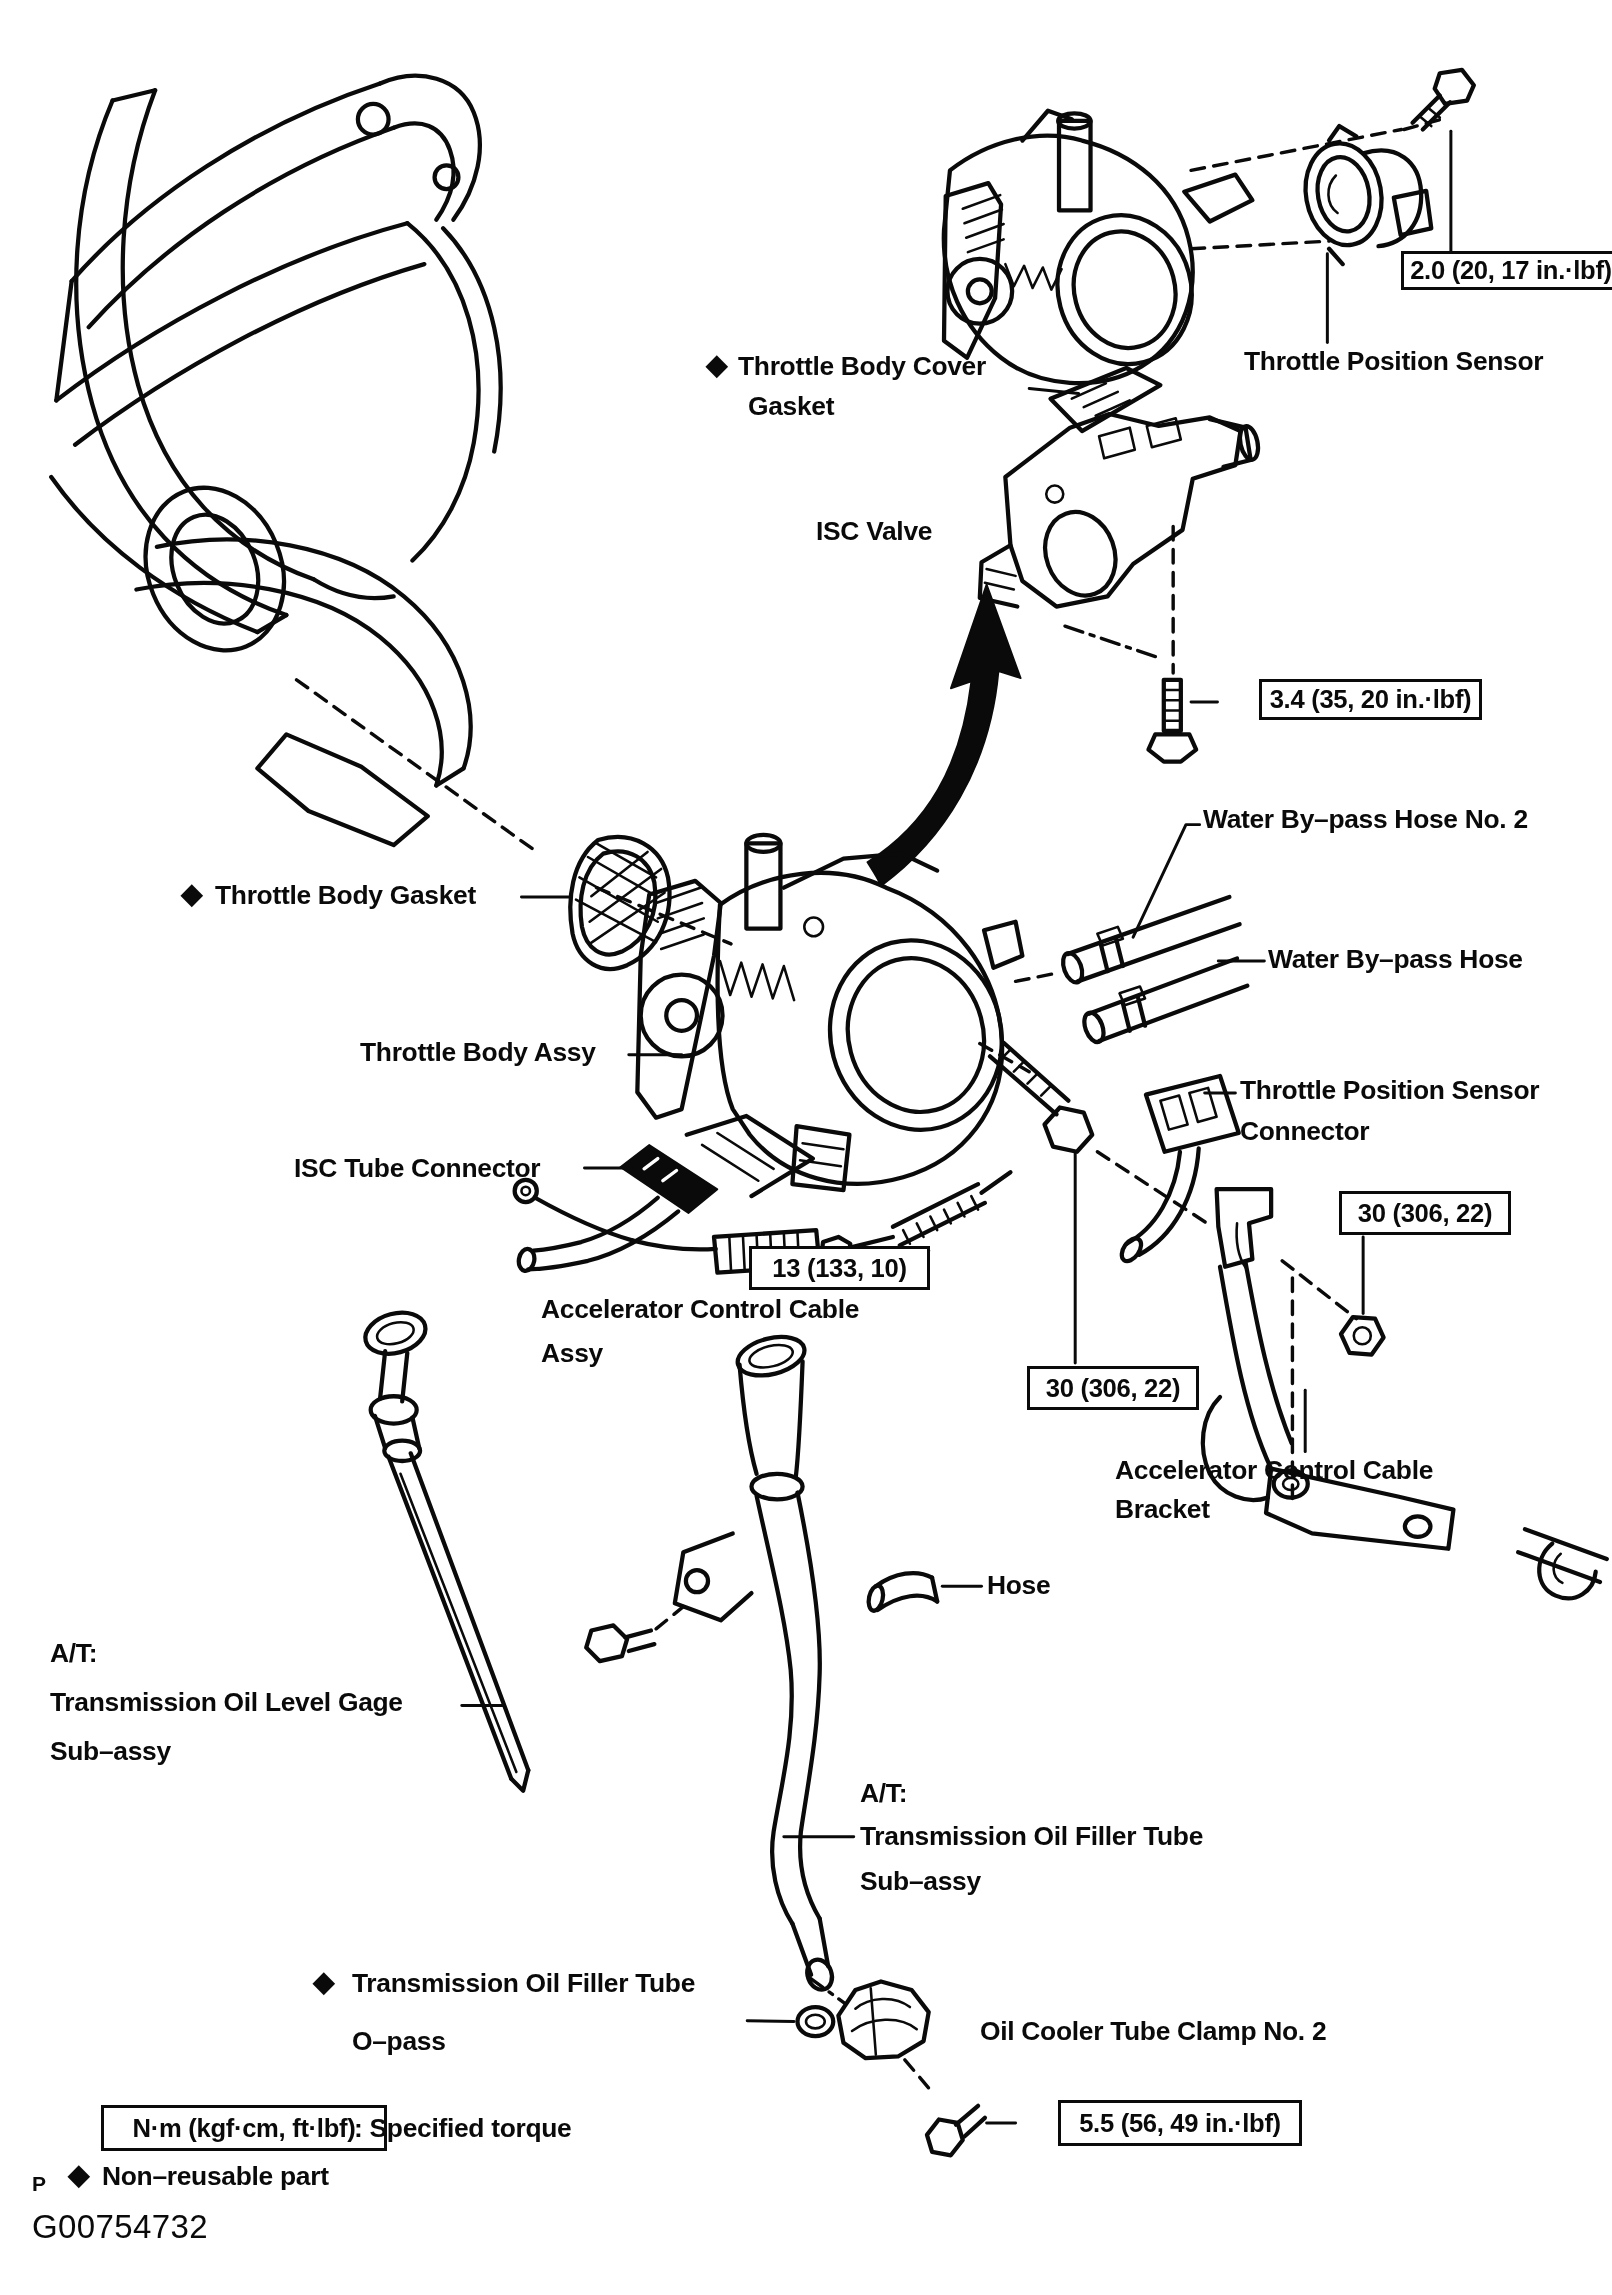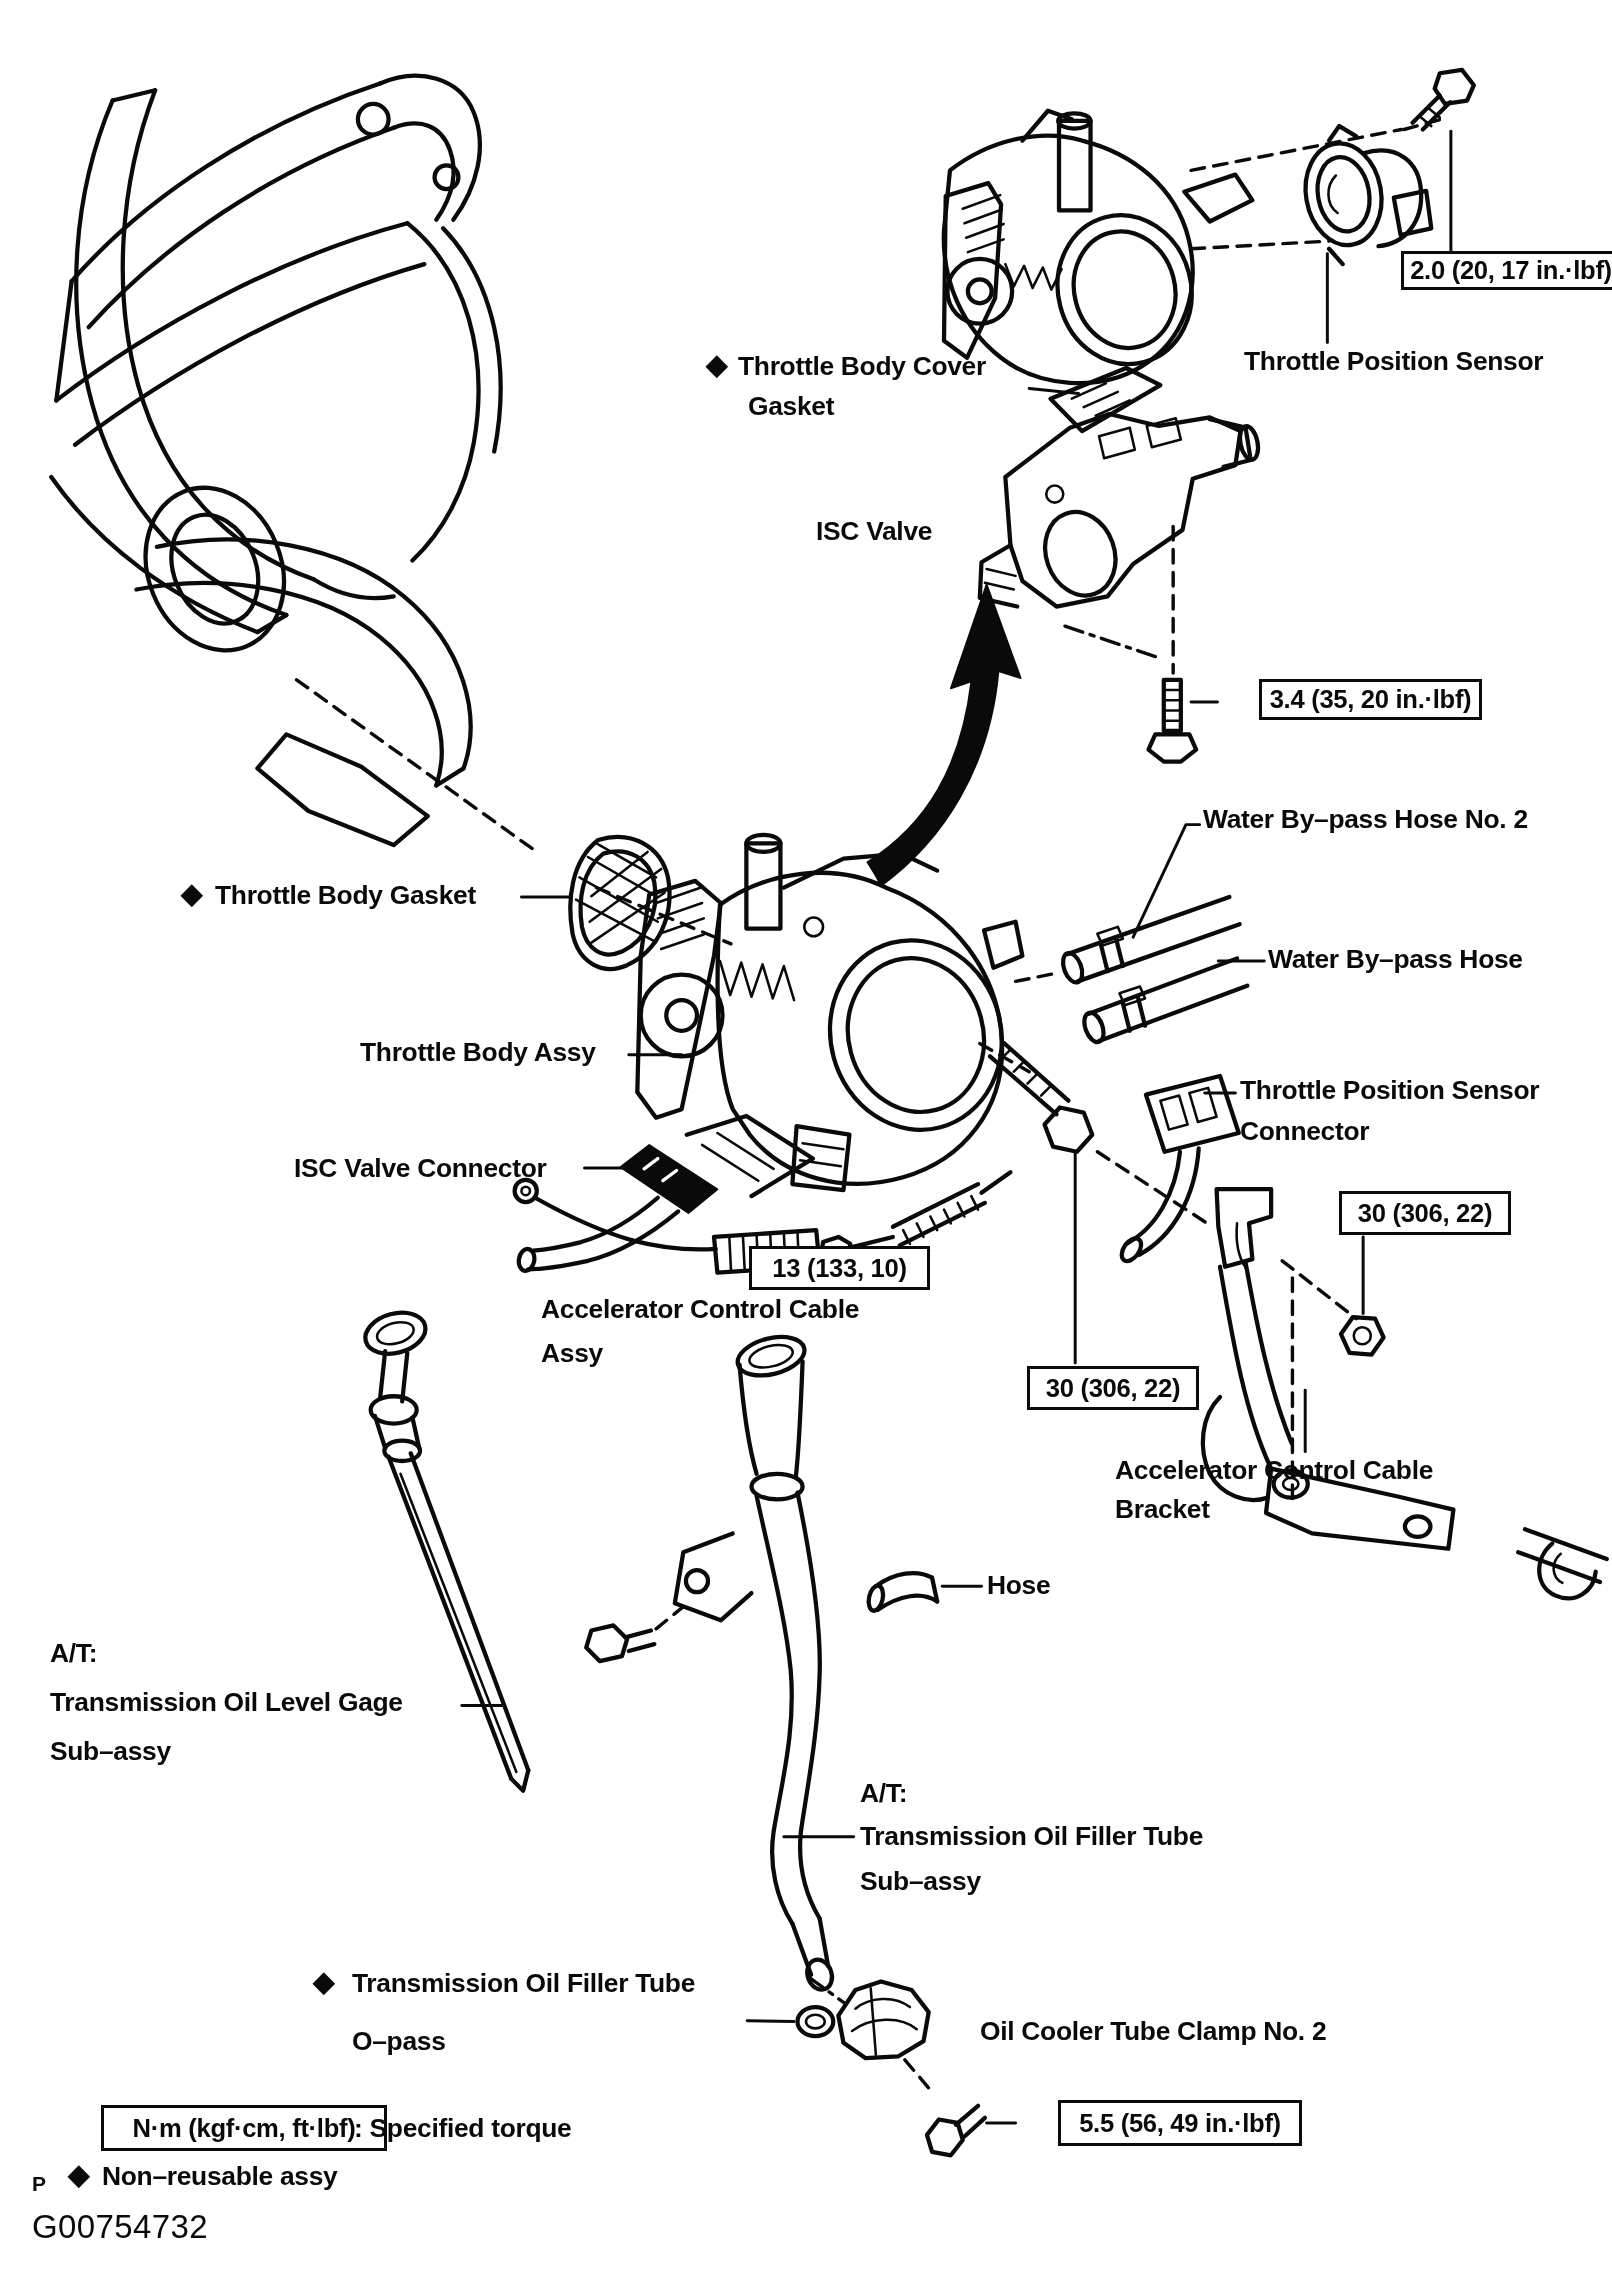--- a/index.html
+++ b/index.html
@@ -322,21 +322,21 @@
   <div class="lbl" style="left:1268px;top:946px">Water By–pass Hose</div>
 
   <div class="lbl marker" style="left:181px;top:880px">◆</div>
   <div class="lbl" style="left:215px;top:882px">Throttle Body Gasket</div>
 
   <div class="lbl" style="left:360px;top:1039px">Throttle Body Assy</div>
 
   <div class="lbl" style="left:1240px;top:1077px">Throttle Position Sensor</div>
   <div class="lbl" style="left:1240px;top:1118px">Connector</div>
 
-  <div class="lbl" style="left:294px;top:1155px">ISC Valve Connector</div>
+  <div class="lbl" style="left:294px;top:1155px">ISC Tube Connector</div>
 
   <div class="lbl" style="left:541px;top:1296px">Accelerator Control Cable</div>
   <div class="lbl" style="left:541px;top:1340px">Assy</div>
 
   <div class="lbl" style="left:1115px;top:1457px">Accelerator Control Cable</div>
   <div class="lbl" style="left:1115px;top:1496px">Bracket</div>
 
   <div class="lbl" style="left:987px;top:1572px">Hose</div>
 
   <div class="lbl" style="left:50px;top:1640px">A/T:</div>
@@ -356,18 +356,18 @@
   <div class="torque" style="left:1361px;top:251px;width:220px;height:39px">2.0 (20, 17 in.·lbf)</div>
   <div class="torque" style="left:1219px;top:679px;width:223px;height:41px">3.4 (35, 20 in.·lbf)</div>
   <div class="torque" style="left:709px;top:1246px;width:181px;height:44px">13 (133, 10)</div>
   <div class="torque" style="left:1299px;top:1191px;width:172px;height:44px">30 (306, 22)</div>
   <div class="torque" style="left:987px;top:1366px;width:172px;height:44px">30 (306, 22)</div>
   <div class="torque" style="left:1018px;top:2100px;width:244px;height:46px">5.5 (56, 49 in.·lbf)</div>
 
   <div class="torque" style="left:61px;top:2105px;width:286px;height:46px">N·m (kgf·cm, ft·lbf)</div>
   <div class="lbl" style="left:354px;top:2115px">: Specified torque</div>
   <div class="lbl marker" style="left:68px;top:2161px">◆</div>
-  <div class="lbl" style="left:102px;top:2163px">Non–reusable assy</div>
+  <div class="lbl" style="left:102px;top:2163px">Non–reusable part</div>
   <div class="lbl small" style="left:32px;top:2173px">P</div>
   <div class="lbl code" style="left:32px;top:2210px">G00754732</div>
 
 </div>
 
 
 </body></html>

